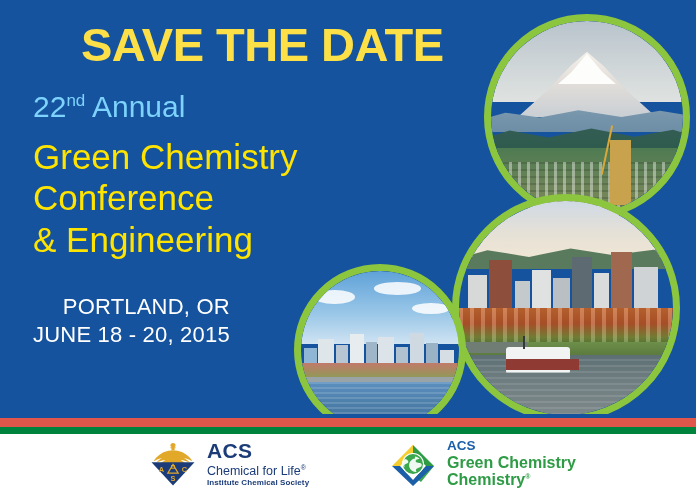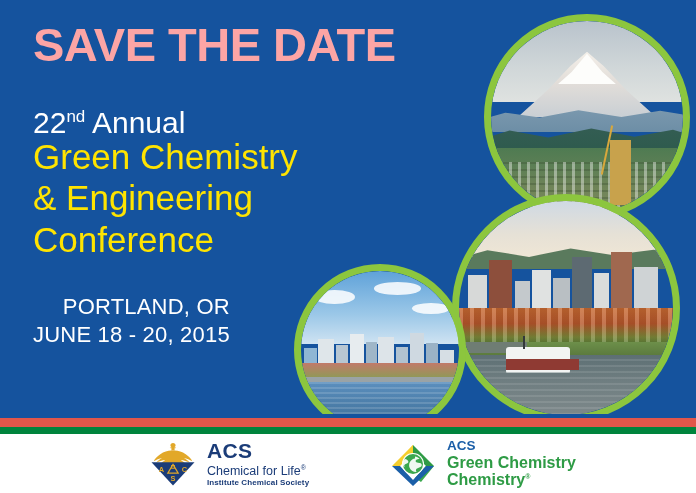--- a/index.html
+++ b/index.html
@@ -96,26 +96,27 @@
   #circle-skyline .seawall{position:absolute;left:0;right:0;top:67%;height:4%;background:#9aa3a6;}
   #circle-skyline .water2{position:absolute;left:0;right:0;top:70%;bottom:0;
      background:linear-gradient(#5b8fbe,#4b7da8 50%,#3f6f99);}
   #circle-skyline .water2::after{content:"";position:absolute;inset:0;
      background:repeating-linear-gradient(0deg,rgba(255,255,255,.14) 0 2px,rgba(0,0,0,0) 2px 5px);}
 
   
   .txt{position:absolute;left:33px;}
   #save-the-date{
     top:21px;
-    color:#fca5a5;
+    color:#fde047;
     font-size:47px;font-weight:bold;letter-spacing:-.5px;line-height:1;
     white-space:nowrap;
+    margin-left:48px;
   }
   #annual-line{
-    top:108px;color:#ffffff;font-size:30px;line-height:1;white-space:nowrap;text-align:right;
+    top:92px;color:#7dd3fc;font-size:30px;line-height:1;white-space:nowrap;text-align:right;
   }
   #annual-line sup{font-size:17px;vertical-align:super;line-height:0;}
   #conf-name{
     top:136px;color:#FFE400;font-size:35px;line-height:1.18;
   }
   #conf-name div{white-space:nowrap;}
   #location-block{
     top:293px;color:#ffffff;font-size:22px;line-height:1.28;letter-spacing:.2px;
   }
   #location-block div{white-space:nowrap;text-align:right;}
@@ -221,22 +222,22 @@
 
     <div class="txt" id="save-the-date">SAVE THE DATE</div>
 
     <div class="txt" id="annual-line">
       <span>22</span><sup>nd</sup>
       <span>Annual</span>
     </div>
 
     <div class="txt" id="conf-name">
       <div>Green Chemistry</div>
+      <div>Conference</div>
       <div>&amp; Engineering</div>
-      <div>Conference</div>
     </div>
 
     <div class="txt" id="location-block">
       <div>PORTLAND, OR</div>
       <div>JUNE 18 - 20, 2015</div>
     </div>
 
   </div>
 
   <div id="stripe-blue"></div>

